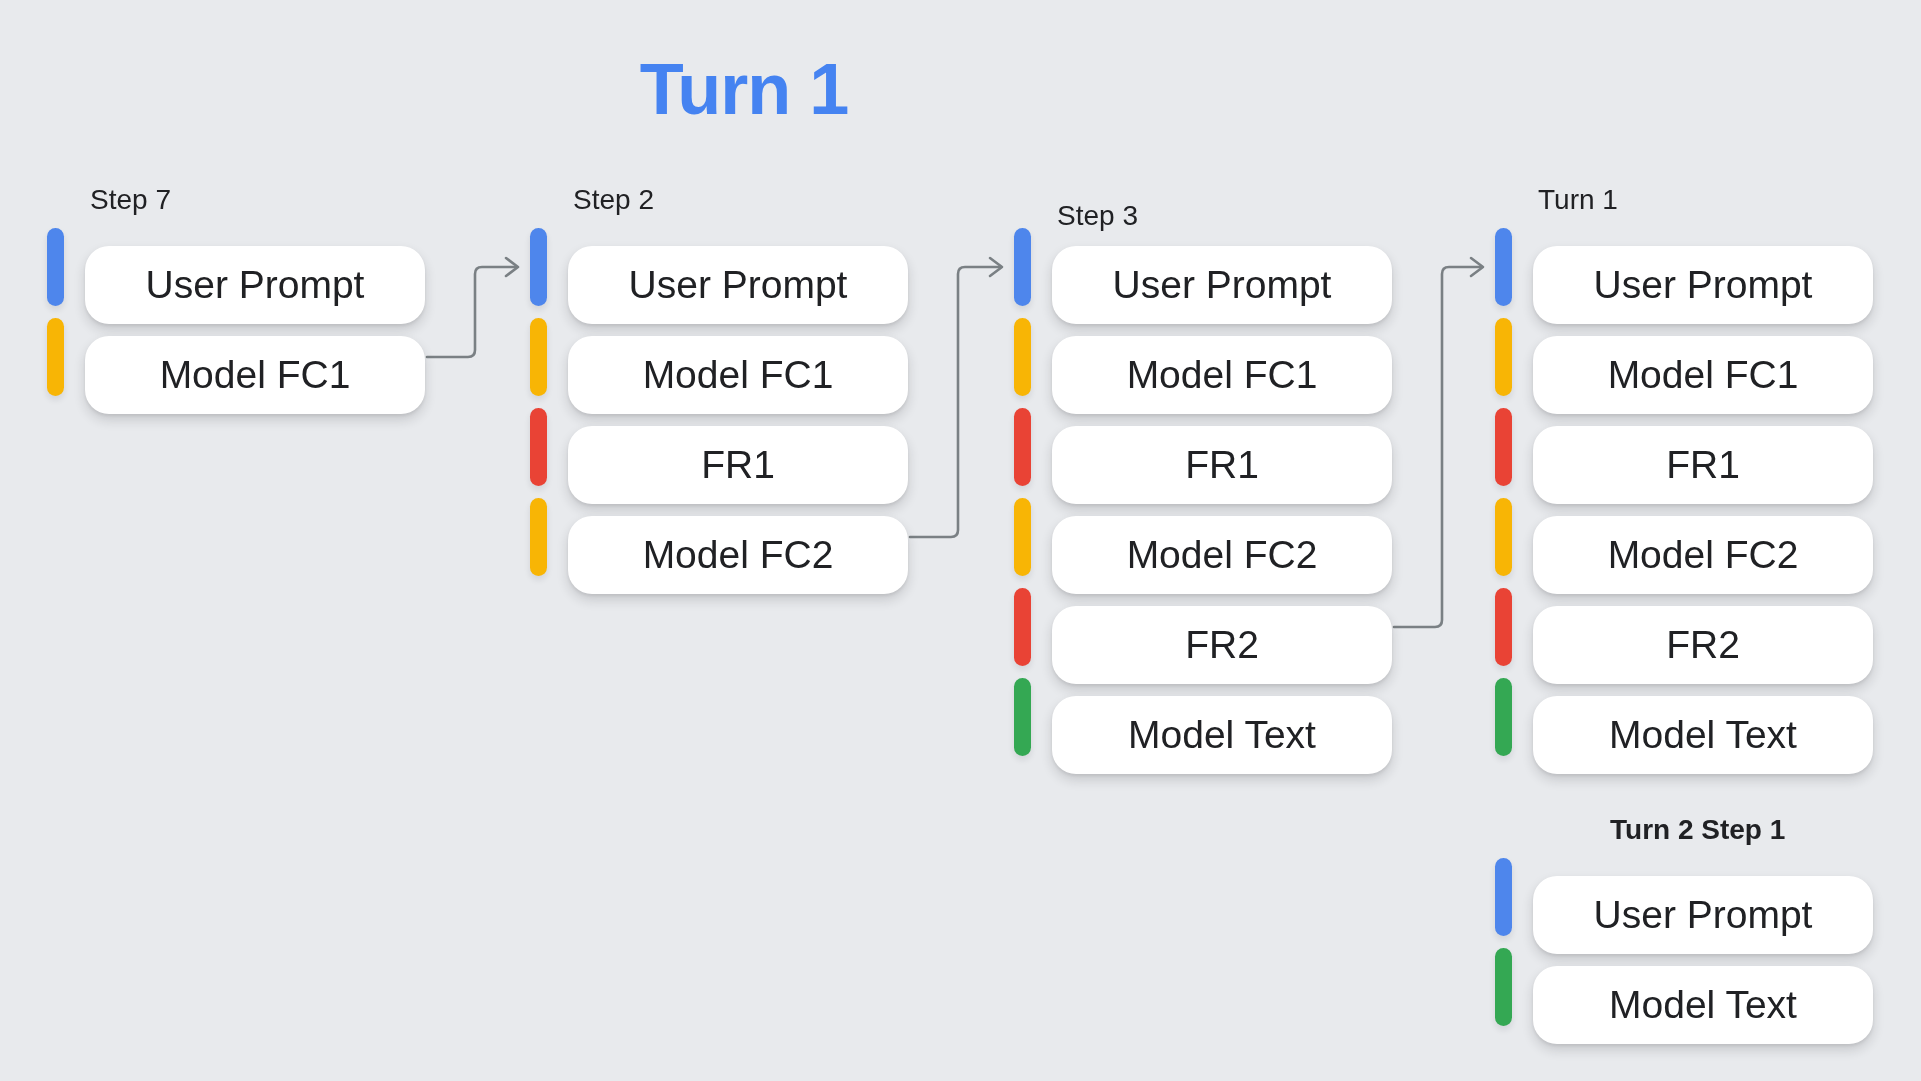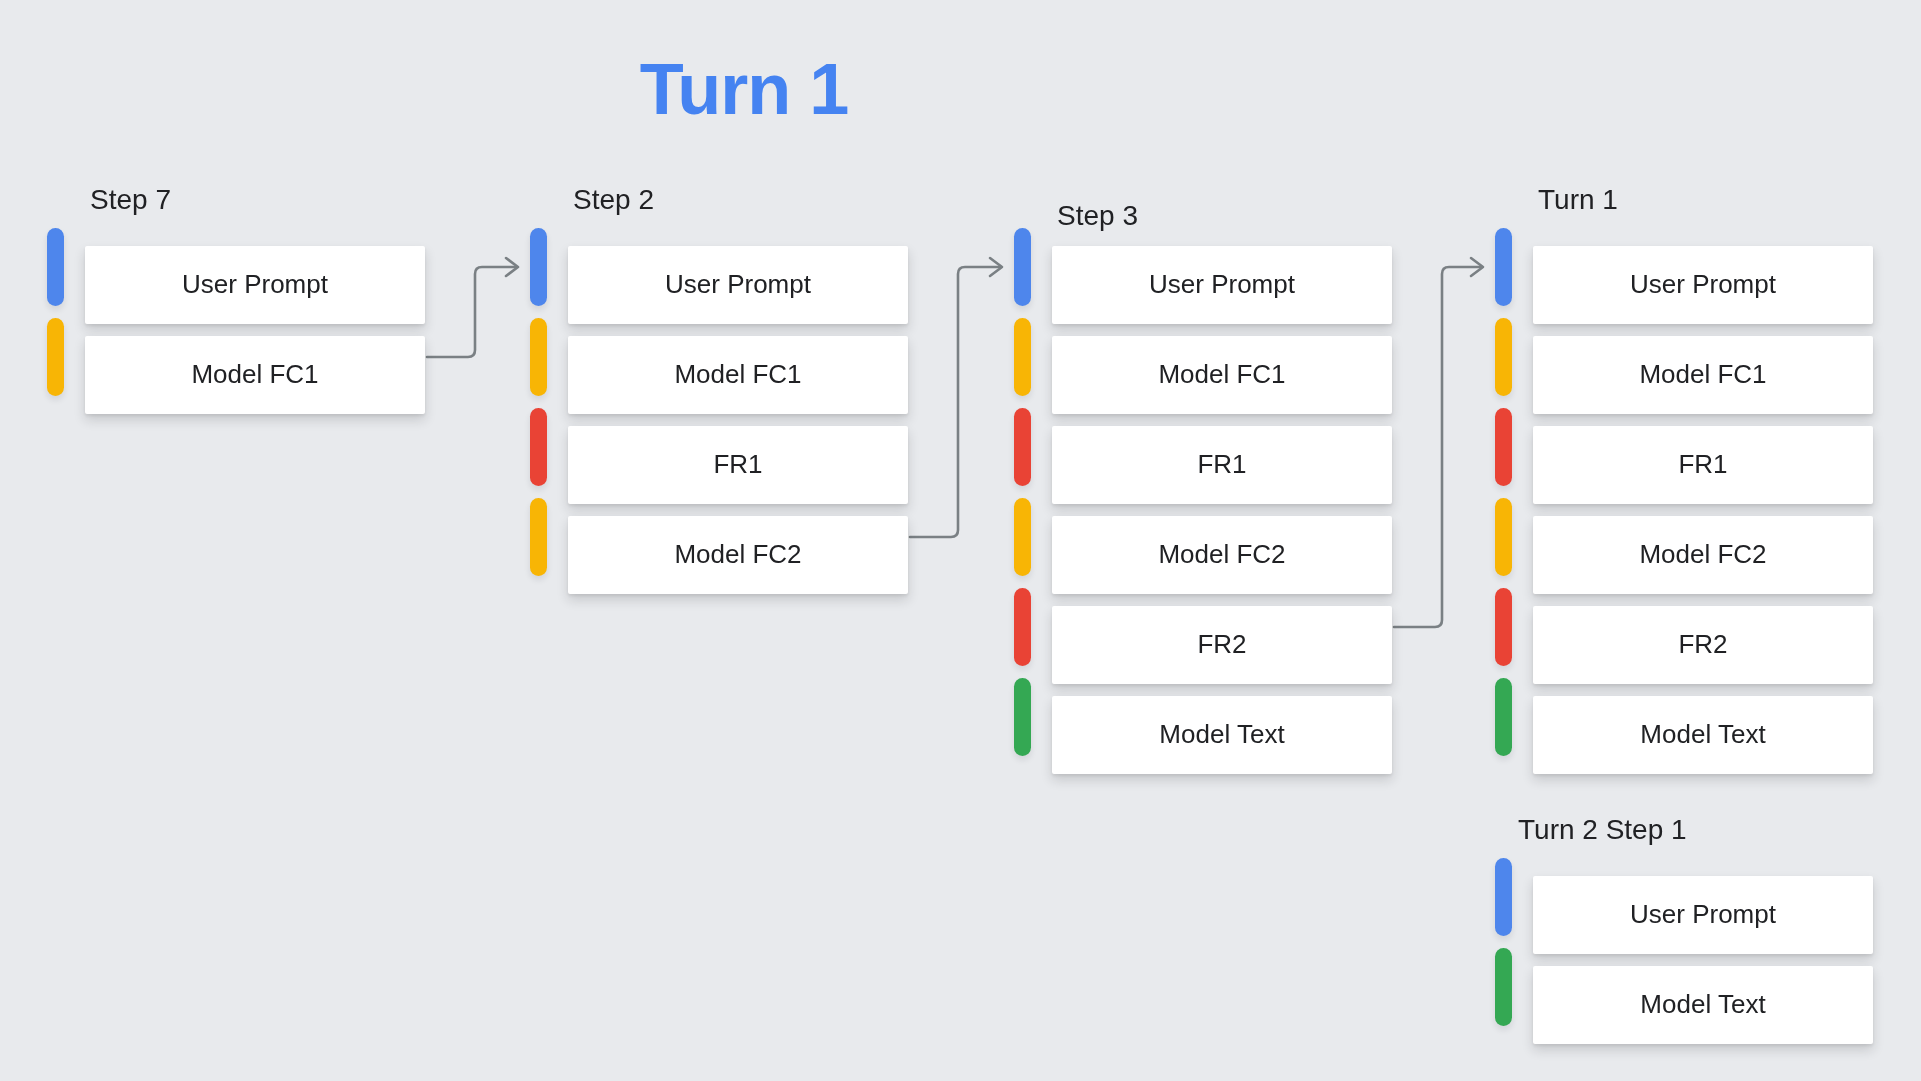--- a/index.html
+++ b/index.html
@@ -44,26 +44,26 @@
     height: 78px;
     border-radius: 9px;
     margin-right: 21px;
     flex: 0 0 auto;
     box-shadow: 0 4px 6px rgba(32,33,36,0.10);
   }
   .card {
     width: 340px;
     height: 78px;
     background: var(--c-card, #FFFFFF);
-    border-radius: 2px;
+    border-radius: 24px;
     box-shadow: 0 6px 12px rgba(32,33,36,0.16), 0 2px 3px rgba(32,33,36,0.08);
     display: flex;
     align-items: center;
     justify-content: center;
-    font-size: 26px;
+    font-size: 39px;
     color: var(--c-text, #202124);
     white-space: nowrap;
     margin-top: 35px;
   }
   #arrows {
     position: absolute;
     left: 0; top: 0;
     pointer-events: none;
   }
   #arrows path {
@@ -156,21 +156,21 @@
       <div class="card">Model FC2</div>
     </div>
     <div class="seq-row" style="left: 1495px; top: 588px;">
       <span class="bar" style="background: var(--c-function-response);"></span>
       <div class="card">FR2</div>
     </div>
     <div class="seq-row" style="left: 1495px; top: 678px;">
       <span class="bar" style="background: var(--c-model-text);"></span>
       <div class="card">Model Text</div>
     </div>
-    <div class="group-label" style="left: 1518px; top: 814px;">Turn 2 Step 1</div>
+    <div class="group-label" style="left: 1610px; top: 814px; font-weight: bold;">Turn 2 Step 1</div>
     <div class="seq-row" style="left: 1495px; top: 858px;">
       <span class="bar" style="background: var(--c-user-prompt);"></span>
       <div class="card">User Prompt</div>
     </div>
     <div class="seq-row" style="left: 1495px; top: 948px;">
       <span class="bar" style="background: var(--c-model-text);"></span>
       <div class="card">Model Text</div>
     </div>
   </div>
 

